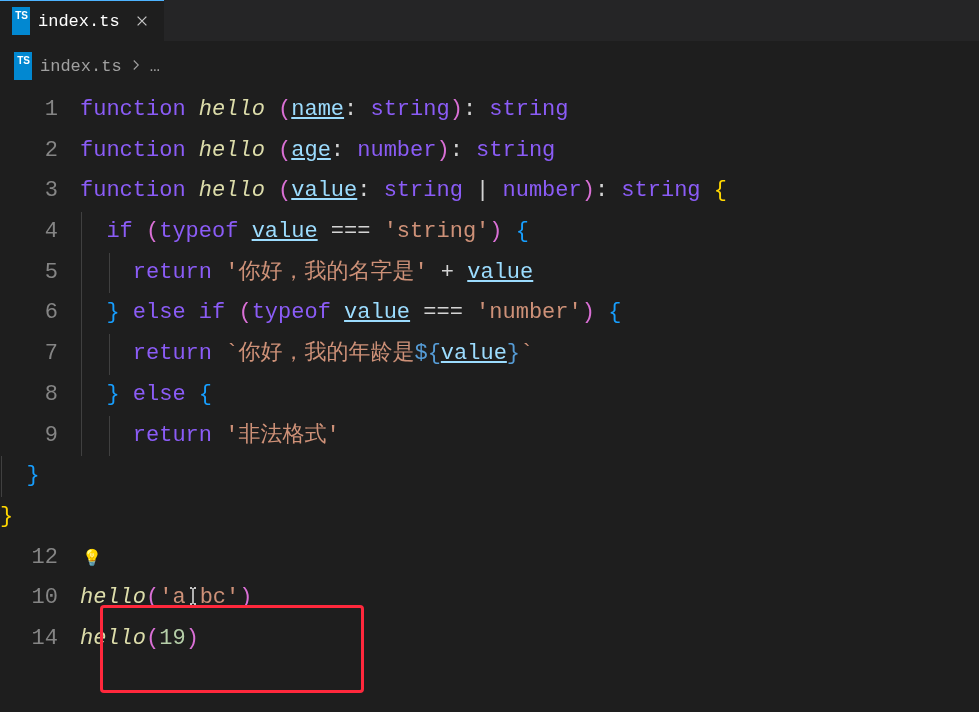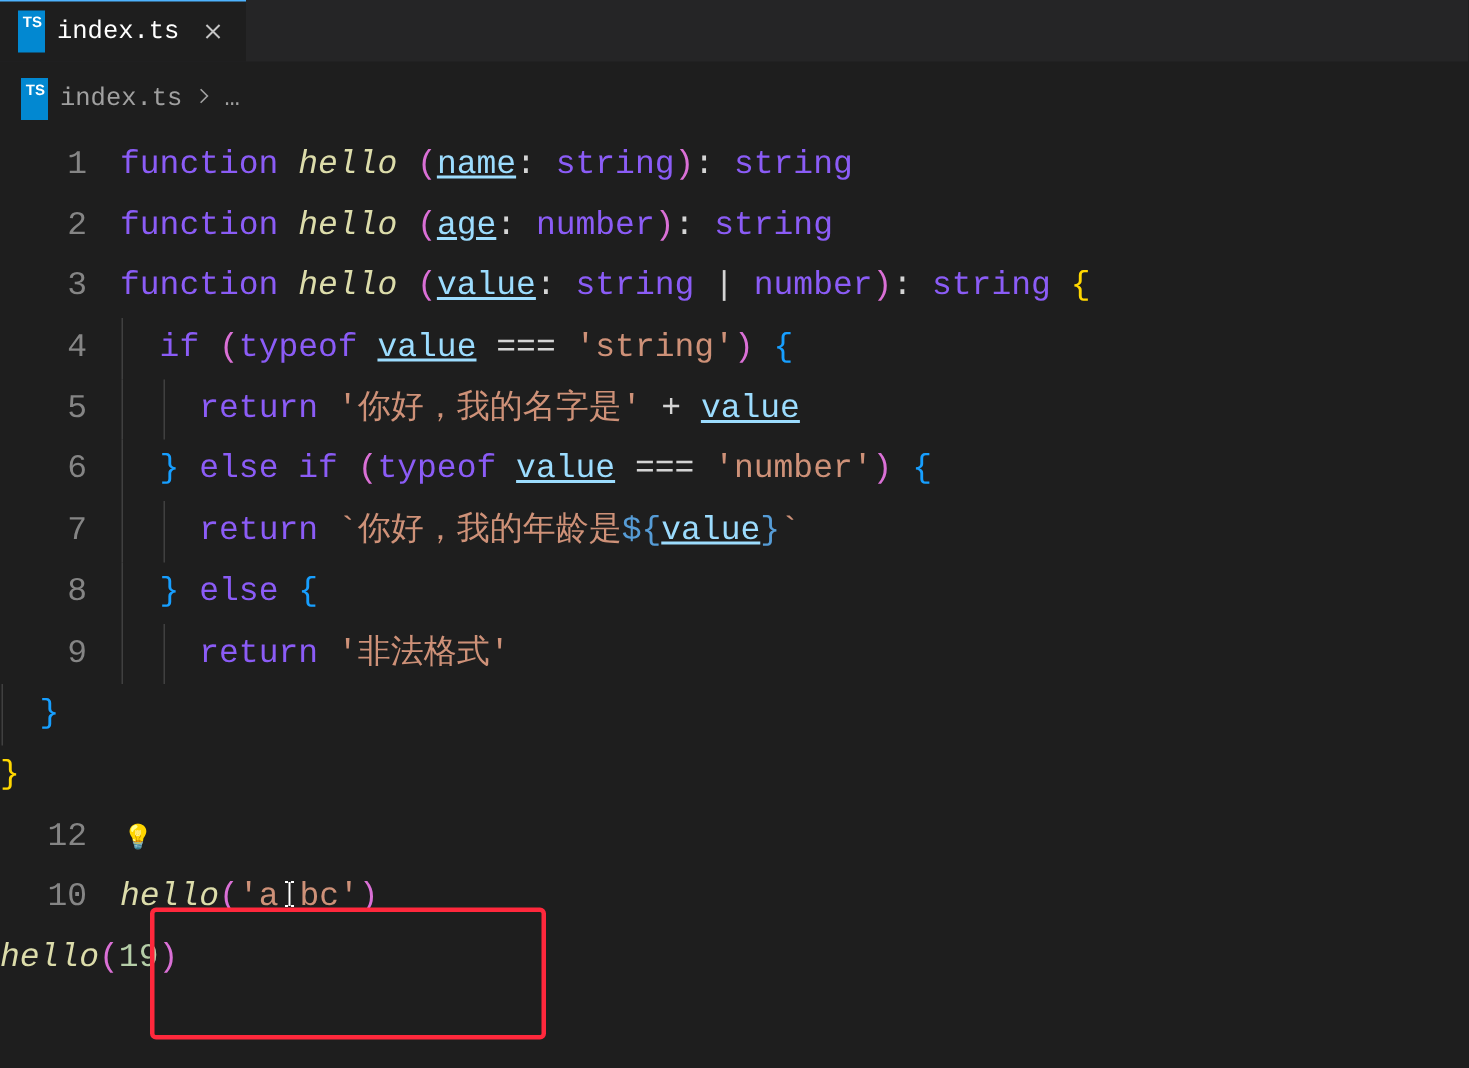--- a/index.html
+++ b/index.html
@@ -173,16 +173,16 @@
     <div class="line"><div class="gutter">6</div><div class="code"><span class="indent-guide" style="left: 1px;"></span><span>  </span><span class="brace-blue">}</span><span> </span><span class="kw">else</span><span> </span><span class="kw">if</span><span> </span><span class="paren">(</span><span class="kw">typeof</span><span> </span><span class="param">value</span><span> </span><span class="op">===</span><span> </span><span class="str">'number'</span><span class="paren">)</span><span> </span><span class="brace-blue">{</span></div></div>
     <div class="line"><div class="gutter">7</div><div class="code"><span class="indent-guide" style="left: 1px;"></span><span class="indent-guide" style="left: 29px;"></span><span>    </span><span class="kw">return</span><span> </span><span class="str">`你好，我的年龄是</span><span class="tplint">${</span><span class="param">value</span><span class="tplint">}</span><span class="str">`</span></div></div>
     <div class="line"><div class="gutter">8</div><div class="code"><span class="indent-guide" style="left: 1px;"></span><span>  </span><span class="brace-blue">}</span><span> </span><span class="kw">else</span><span> </span><span class="brace-blue">{</span></div></div>
     <div class="line"><div class="gutter">9</div><div class="code"><span class="indent-guide" style="left: 1px;"></span><span class="indent-guide" style="left: 29px;"></span><span>    </span><span class="kw">return</span><span> </span><span class="str">'非法格式'</span></div></div>
     <div class="line"><div class="code"><span class="indent-guide" style="left: 1px;"></span><span>  </span><span class="brace-blue">}</span></div></div>
     <div class="line"><div class="code"><span class="brace">}</span></div></div>
     <div class="line"><div class="gutter">12</div><div class="code"><span class="bulb">💡</span></div></div>
     <div class="line"><div class="gutter">10</div><div class="code"><span class="fname">hello</span><span class="paren">(</span><span class="str">'a</span><span class="text-cursor"><svg width="14" height="20" viewBox="0 0 14 20" style="vertical-align:-3px;">
             <path d="M4 2 H6 M8 2 H10 M7 2 V18 M4 18 H6 M8 18 H10" stroke="#ffffff" stroke-width="1.3" fill="none"></path>
           </svg></span><span class="str">bc'</span><span class="paren">)</span></div></div>
-    <div class="line"><div class="code"><span class="fname">hello</span><span class="paren">(</span><span class="num">19</span><span class="paren">)</span></div></div>
+    <div class="line"><div class="gutter">14</div><div class="code"><span class="fname">hello</span><span class="paren">(</span><span class="num">19</span><span class="paren">)</span></div></div>
   </div>
 
 <div class="highlight-box" id="hbox" style="left: 100px; top: 605px; width: 264px; height: 88px;"></div>
 
 </body></html>

